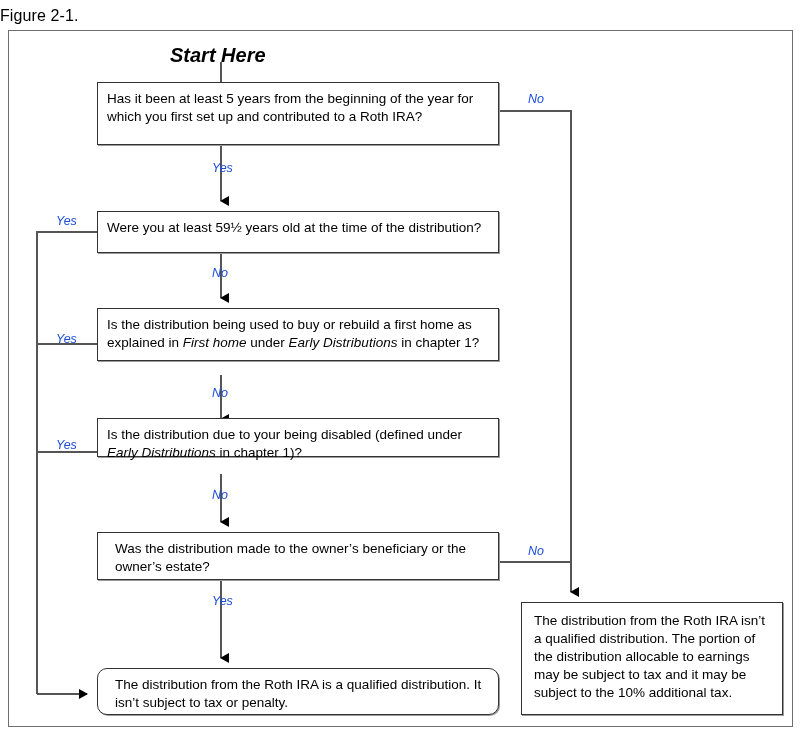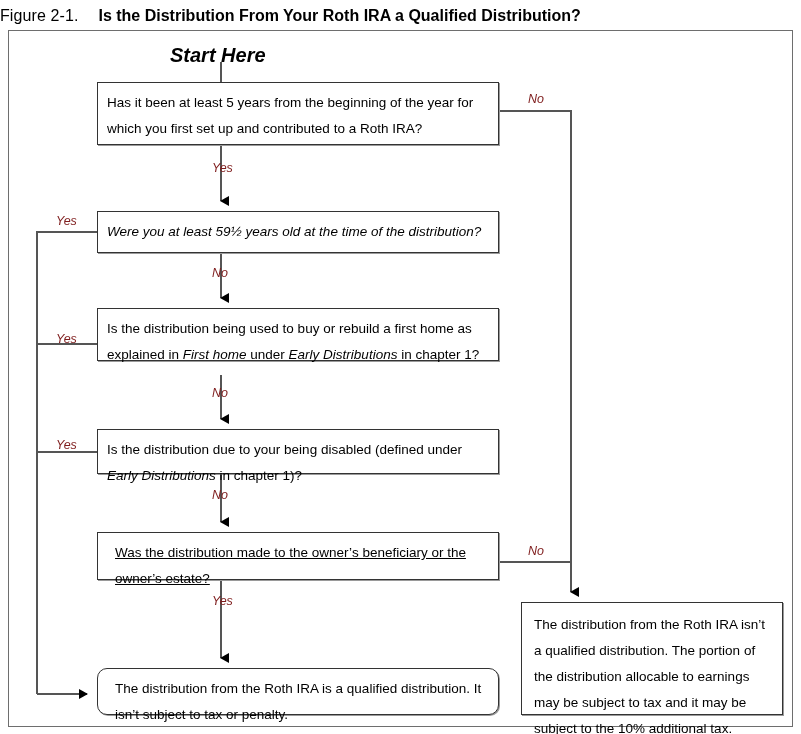--- a/index.html
+++ b/index.html
@@ -61,56 +61,56 @@
     pointer-events: none;
   }
 
   
   .flow-box {
     position: absolute;
     border: 1px solid #555555;
     box-sizing: border-box;
     background: #ffffff;
     font-size: 13.5px;
-    line-height: 26px;
+    line-height: 18px;
     padding: 7px 9px 6px 9px;
   }
   .flow-box.thick {
     border: 1px solid #333333;
     box-shadow: 1px 1px 0 0 #9a9a9a;
   }
   .flow-box .txt {
     display: block;
   }
   .flow-box em {
     font-style: italic;
   }
 
   
   #box-five-year   { left: 97px;  top: 82px;  width: 402px; height: 63px; }
-  #box-age-59h     { left: 97px;  top: 211px; width: 402px; height: 42px; font-style: italic; }
+  #box-age-59h     { left: 97px;  top: 211px; width: 402px; height: 42px; }
   #box-first-home  { left: 97px;  top: 308px; width: 402px; height: 53px; }
-  #box-disabled    { left: 97px;  top: 429px; width: 402px; height: 45px; }
+  #box-disabled    { left: 97px;  top: 418px; width: 402px; height: 39px; }
   #box-beneficiary { left: 97px;  top: 532px; width: 402px; height: 48px; }
   #box-qualified   { left: 97px;  top: 668px; width: 402px; height: 47px; border-radius: 10px; }
   #box-not-qualified {
     left: 521px; top: 602px; width: 262px; height: 113px;
     padding: 9px 10px 6px 12px;
   }
 
-  #box-beneficiary .txt { padding-left: 8px; text-decoration: underline; }
+  #box-beneficiary .txt { padding-left: 8px; }
   #box-qualified   .txt { padding-left: 8px; }
 
   
   .edge-label {
     position: absolute;
     font-size: 12.5px;
     font-style: italic;
     white-space: nowrap;
-    color: #7f1d1d;
+    color: #1d4ed8;
   }
   .start-label {
     position: absolute;
     font-size: 20px;
     font-style: italic;
     font-weight: bold;
     white-space: nowrap;
   }
 
   #label-start        { left: 170px; top: 44px; }
@@ -123,21 +123,20 @@
   #label-yes-4        { left: 56px;  top: 438px; }
   #label-no-4         { left: 212px; top: 488px; }
   #label-no-5         { left: 528px; top: 544px; }
   #label-yes-5        { left: 212px; top: 594px; }
 </style>
 </head>
 <body>
 
 <div id="figure-title">
   <span class="fig-label">Figure 2-1.</span>
-  <span class="fig-caption">Is the Distribution From Your Roth IRA a Qualified Distribution?</span>
 </div>
 
 <div id="diagram-frame"></div>
 
 <svg id="connectors" viewBox="0 0 801 734" width="801" height="734" xmlns="http://www.w3.org/2000/svg">
   <defs>
     <marker id="arrow-down" markerWidth="11" markerHeight="11" refX="5.5" refY="9" orient="auto" markerUnits="userSpaceOnUse">
       <path d="M0.5,1 L10.5,1 L5.5,10 Z" fill="#000000"></path>
     </marker>
     <marker id="arrow-right" markerWidth="11" markerHeight="11" refX="9" refY="5.5" orient="auto" markerUnits="userSpaceOnUse">

